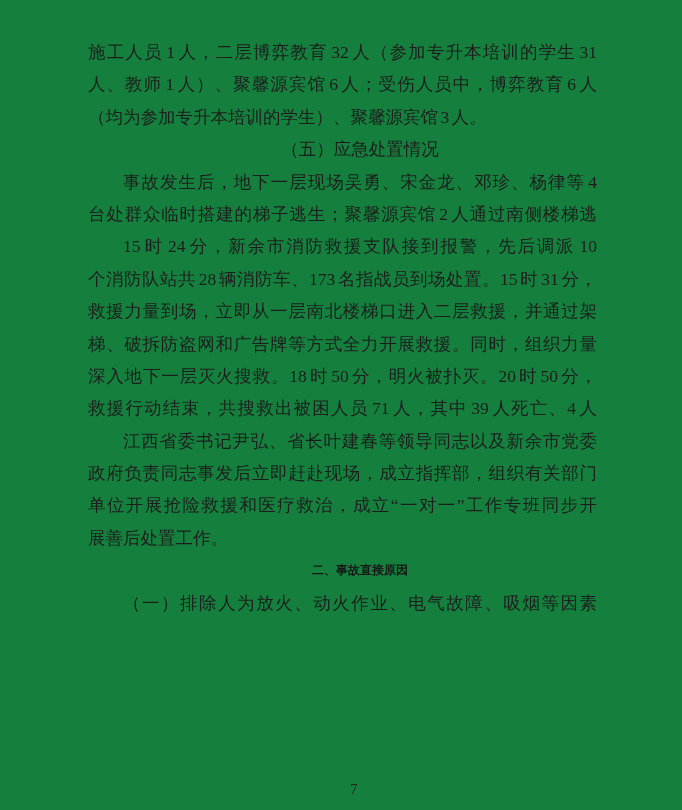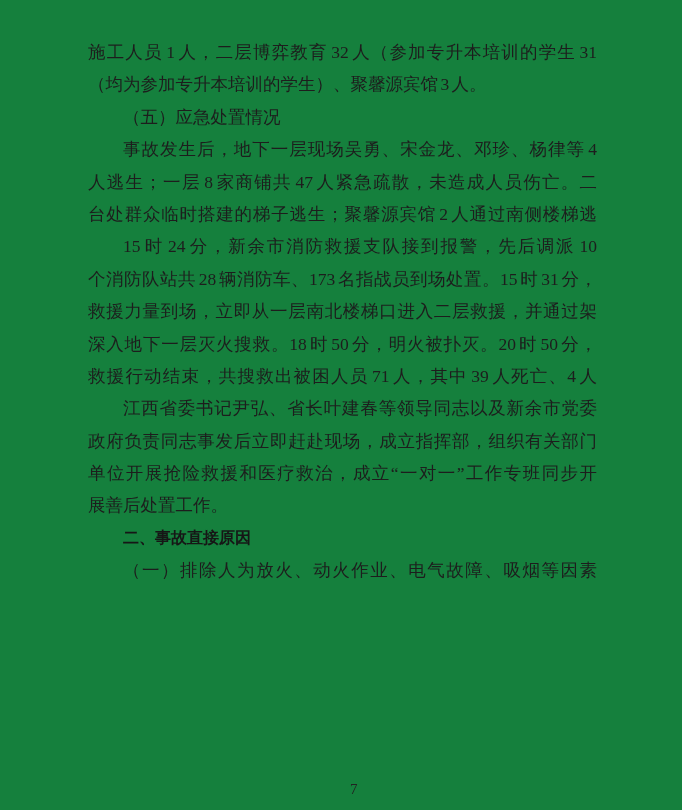--- a/index.html
+++ b/index.html
@@ -30,57 +30,59 @@
     word-spacing: -2px;
     white-space: normal;
     overflow: hidden;
   }
   .line.fill {
     text-align: justify;
     text-align-last: justify;
   }
   .line.indent {
     padding-left: 35px;
+    text-align: center;
   }
   .para.bold .line {
     font-family: "Liberation Sans", "DejaVu Sans", sans-serif;
     font-weight: 700;
-    font-size: 16px;
+    font-size: 12px;
     color: #161616;
   }
   #page-number {
     position: absolute;
     left: 350px;
     top: 779px;
     font-size: 15px;
     line-height: 20px;
     color: #222222;
   }
 </style>
 </head>
 <body>
 
 <div id="page">
   <div id="text-block">
       <div class="para">
         <div class="line fill">施工人员 1 人，二层博弈教育 32 人（参加专升本培训的学生 31</div>
+        <div class="line fill">人、教师 1 人）、聚馨源宾馆 6 人；受伤人员中，博弈教育 6 人</div>
         <div class="line">（均为参加专升本培训的学生）、聚馨源宾馆 3 人。</div>
       </div>
       <div class="para">
         <div class="line indent">（五）应急处置情况</div>
       </div>
       <div class="para">
         <div class="line fill indent">事故发生后，地下一层现场吴勇、宋金龙、邓珍、杨律等 4</div>
-        <div class="line fill">人逃生；一层 8 家商铺共 47 人紧急疏散，未造成人员伤亡。二</div>
         <div class="line fill">台处群众临时搭建的梯子逃生；聚馨源宾馆 2 人通过南侧楼梯逃</div>
       </div>
       <div class="para">
         <div class="line fill indent">15 时 24 分，新余市消防救援支队接到报警，先后调派 10</div>
         <div class="line fill">个消防队站共 28 辆消防车、173 名指战员到场处置。15 时 31 分，</div>
         <div class="line fill">救援力量到场，立即从一层南北楼梯口进入二层救援，并通过架</div>
+        <div class="line fill">梯、破拆防盗网和广告牌等方式全力开展救援。同时，组织力量</div>
         <div class="line fill">深入地下一层灭火搜救。18 时 50 分，明火被扑灭。20 时 50 分，</div>
         <div class="line fill">救援行动结束，共搜救出被困人员 71 人，其中 39 人死亡、4 人</div>
       </div>
       <div class="para">
         <div class="line fill indent">江西省委书记尹弘、省长叶建春等领导同志以及新余市党委</div>
         <div class="line fill">政府负责同志事发后立即赶赴现场，成立指挥部，组织有关部门</div>
         <div class="line fill">单位开展抢险救援和医疗救治，成立“一对一”工作专班同步开</div>
         <div class="line">展善后处置工作。</div>
       </div>
       <div class="para bold">

